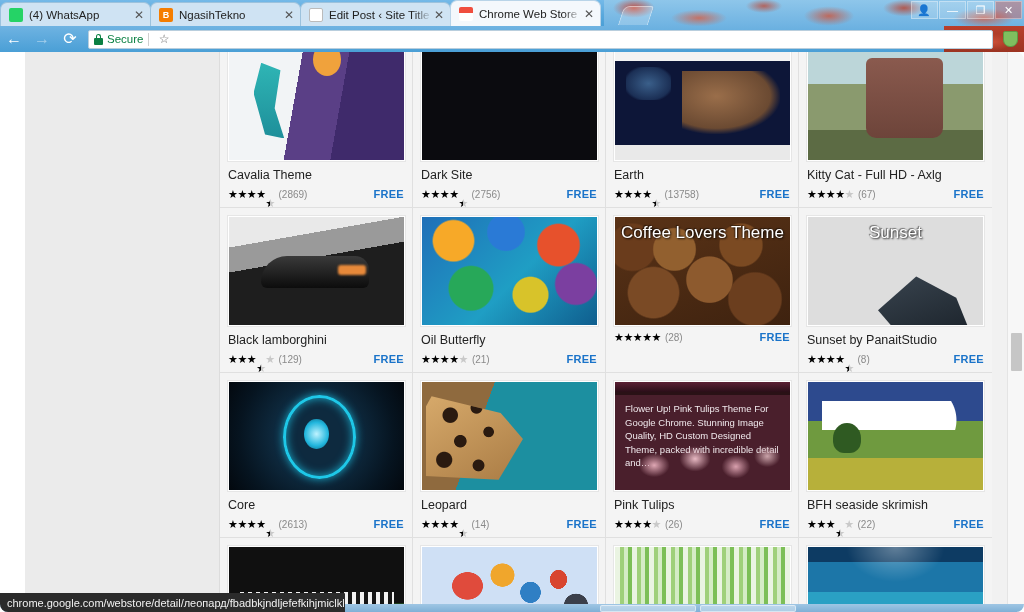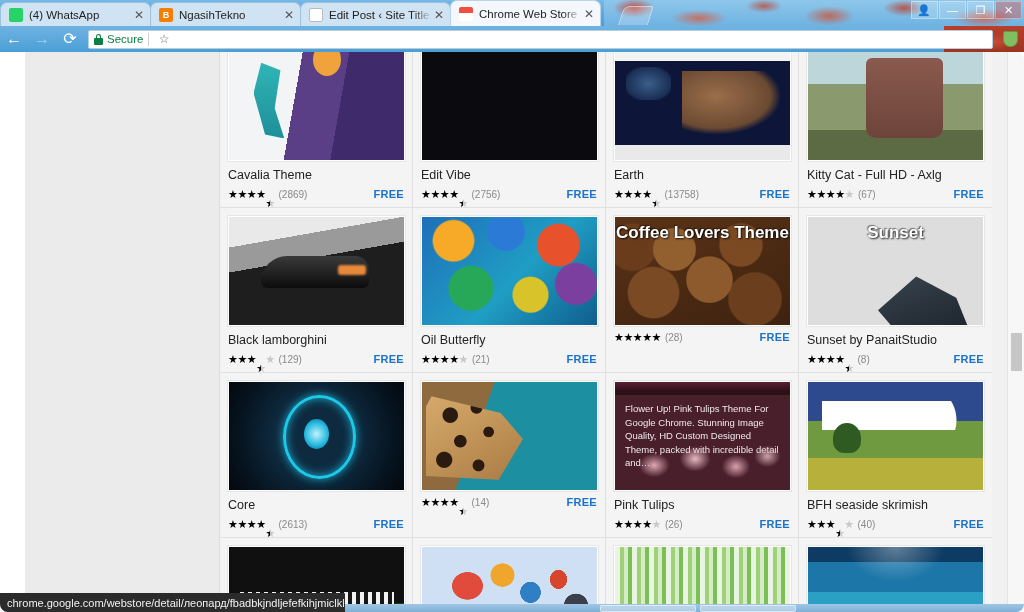--- a/index.html
+++ b/index.html
@@ -142,21 +142,21 @@
     padding: 8px 8px 6px 8px;
   }
   .card:last-child { border-right: none; }
   .thumb {
     width: 177px; height: 110px; background: #ddd;
     border: 1px solid #ffffff; box-shadow: 0 0 0 1px #e6e6e6;
     position: relative; overflow: hidden;
   }
   .thumb-overlay-text {
     position: absolute; left: 0; right: 0; top: 6px;
-    text-align: center; color: #fff; font-weight: bold;
+    text-align: center; color: #fff; font-weight: normal;
     font-size: 17px; line-height: 19px;
     text-shadow: 1px 1px 2px rgba(0,0,0,.85), -1px -1px 1px rgba(0,0,0,.5);
   }
   .thumb-desc-text {
     position: absolute; left: 10px; right: 8px; top: 20px;
     color: #f0e8ec; font-size: 9.5px; line-height: 13.5px;
   }
   .card-title {
     margin-top: 7px; font-size: 12.5px; color: #222; line-height: 15px;
     white-space: nowrap; overflow: hidden; text-overflow: ellipsis;
@@ -361,21 +361,21 @@
             <div class="thumb th-cavalia"></div>
             <div class="card-title">Cavalia Theme</div>
             <div class="card-meta">
               <span class="stars"><span>★</span><span>★</span><span>★</span><span>★</span><span class="half"><span class="b">★</span><span class="f">★</span></span></span>
               <span class="ratings">(2869)</span>
               <span class="price">FREE</span>
             </div>
           </div>
           <div class="card">
             <div class="thumb th-darkvibe"></div>
-            <div class="card-title">Edit Vibe</div>
+            <div class="card-title">Dark Site</div>
             <div class="card-meta">
               <span class="stars"><span>★</span><span>★</span><span>★</span><span>★</span><span class="half"><span class="b">★</span><span class="f">★</span></span></span>
               <span class="ratings">(2756)</span>
               <span class="price">FREE</span>
             </div>
           </div>
           <div class="card">
             <div class="thumb th-earth"></div>
             <div class="card-title">Earth</div>
             <div class="card-meta">
@@ -440,20 +440,21 @@
             <div class="thumb th-core"></div>
             <div class="card-title">Core</div>
             <div class="card-meta">
               <span class="stars"><span>★</span><span>★</span><span>★</span><span>★</span><span class="half"><span class="b">★</span><span class="f">★</span></span></span>
               <span class="ratings">(2613)</span>
               <span class="price">FREE</span>
             </div>
           </div>
           <div class="card">
             <div class="thumb th-leopard"></div>
+            <div class="card-title">Leopard</div>
             <div class="card-meta">
               <span class="stars"><span>★</span><span>★</span><span>★</span><span>★</span><span class="half"><span class="b">★</span><span class="f">★</span></span></span>
               <span class="ratings">(14)</span>
               <span class="price">FREE</span>
             </div>
           </div>
           <div class="card">
             <div class="thumb th-tulips">
               <div class="thumb-desc-text">Flower Up! Pink Tulips Theme For Google Chrome. Stunning Image Quality, HD Custom Designed Theme, packed with incredible detail and…</div>
             </div>
@@ -462,21 +463,21 @@
               <span class="stars"><span>★</span><span>★</span><span>★</span><span>★</span><span class="empty">★</span></span>
               <span class="ratings">(26)</span>
               <span class="price">FREE</span>
             </div>
           </div>
           <div class="card">
             <div class="thumb th-bfh"></div>
             <div class="card-title">BFH seaside skrimish</div>
             <div class="card-meta">
               <span class="stars"><span>★</span><span>★</span><span>★</span><span class="half"><span class="b">★</span><span class="f">★</span></span><span class="empty">★</span></span>
-              <span class="ratings">(40)</span>
+              <span class="ratings">(22)</span>
               <span class="price">FREE</span>
             </div>
           </div>
         </div>
         <div class="card-row">
           <div class="card">
             <div class="thumb th-paok"></div>
           </div>
           <div class="card">
             <div class="thumb th-balloons"></div>

